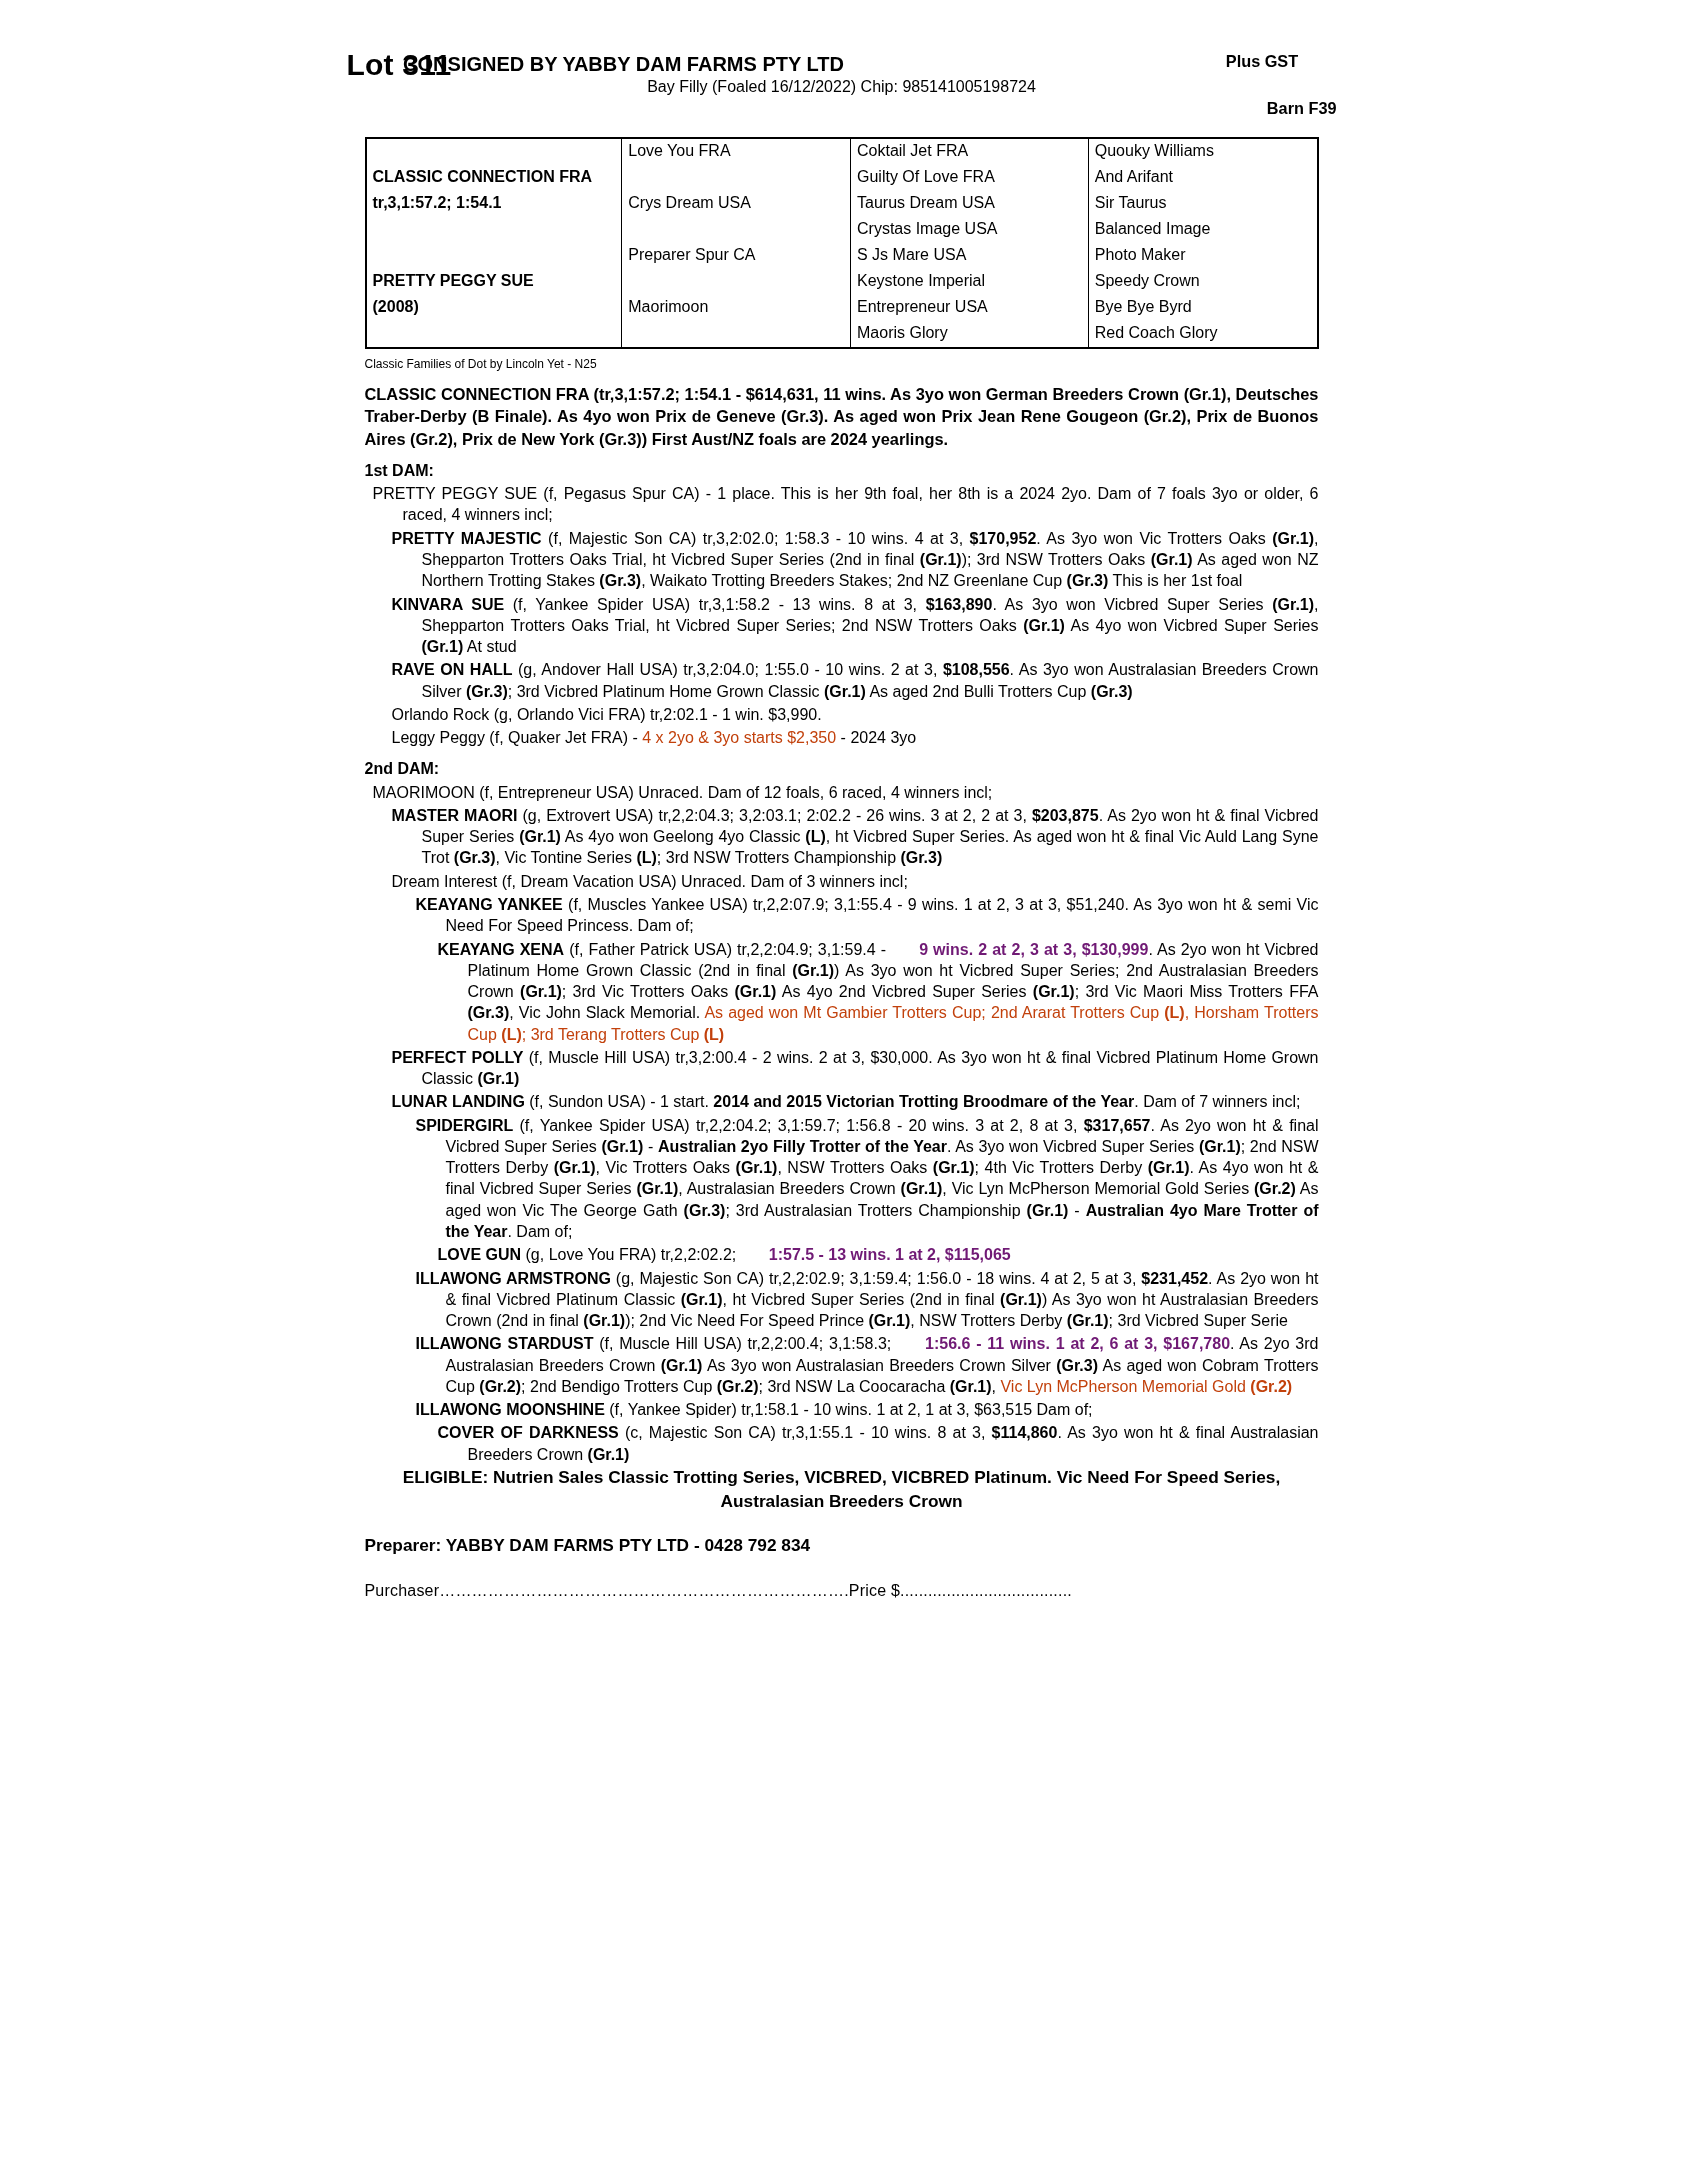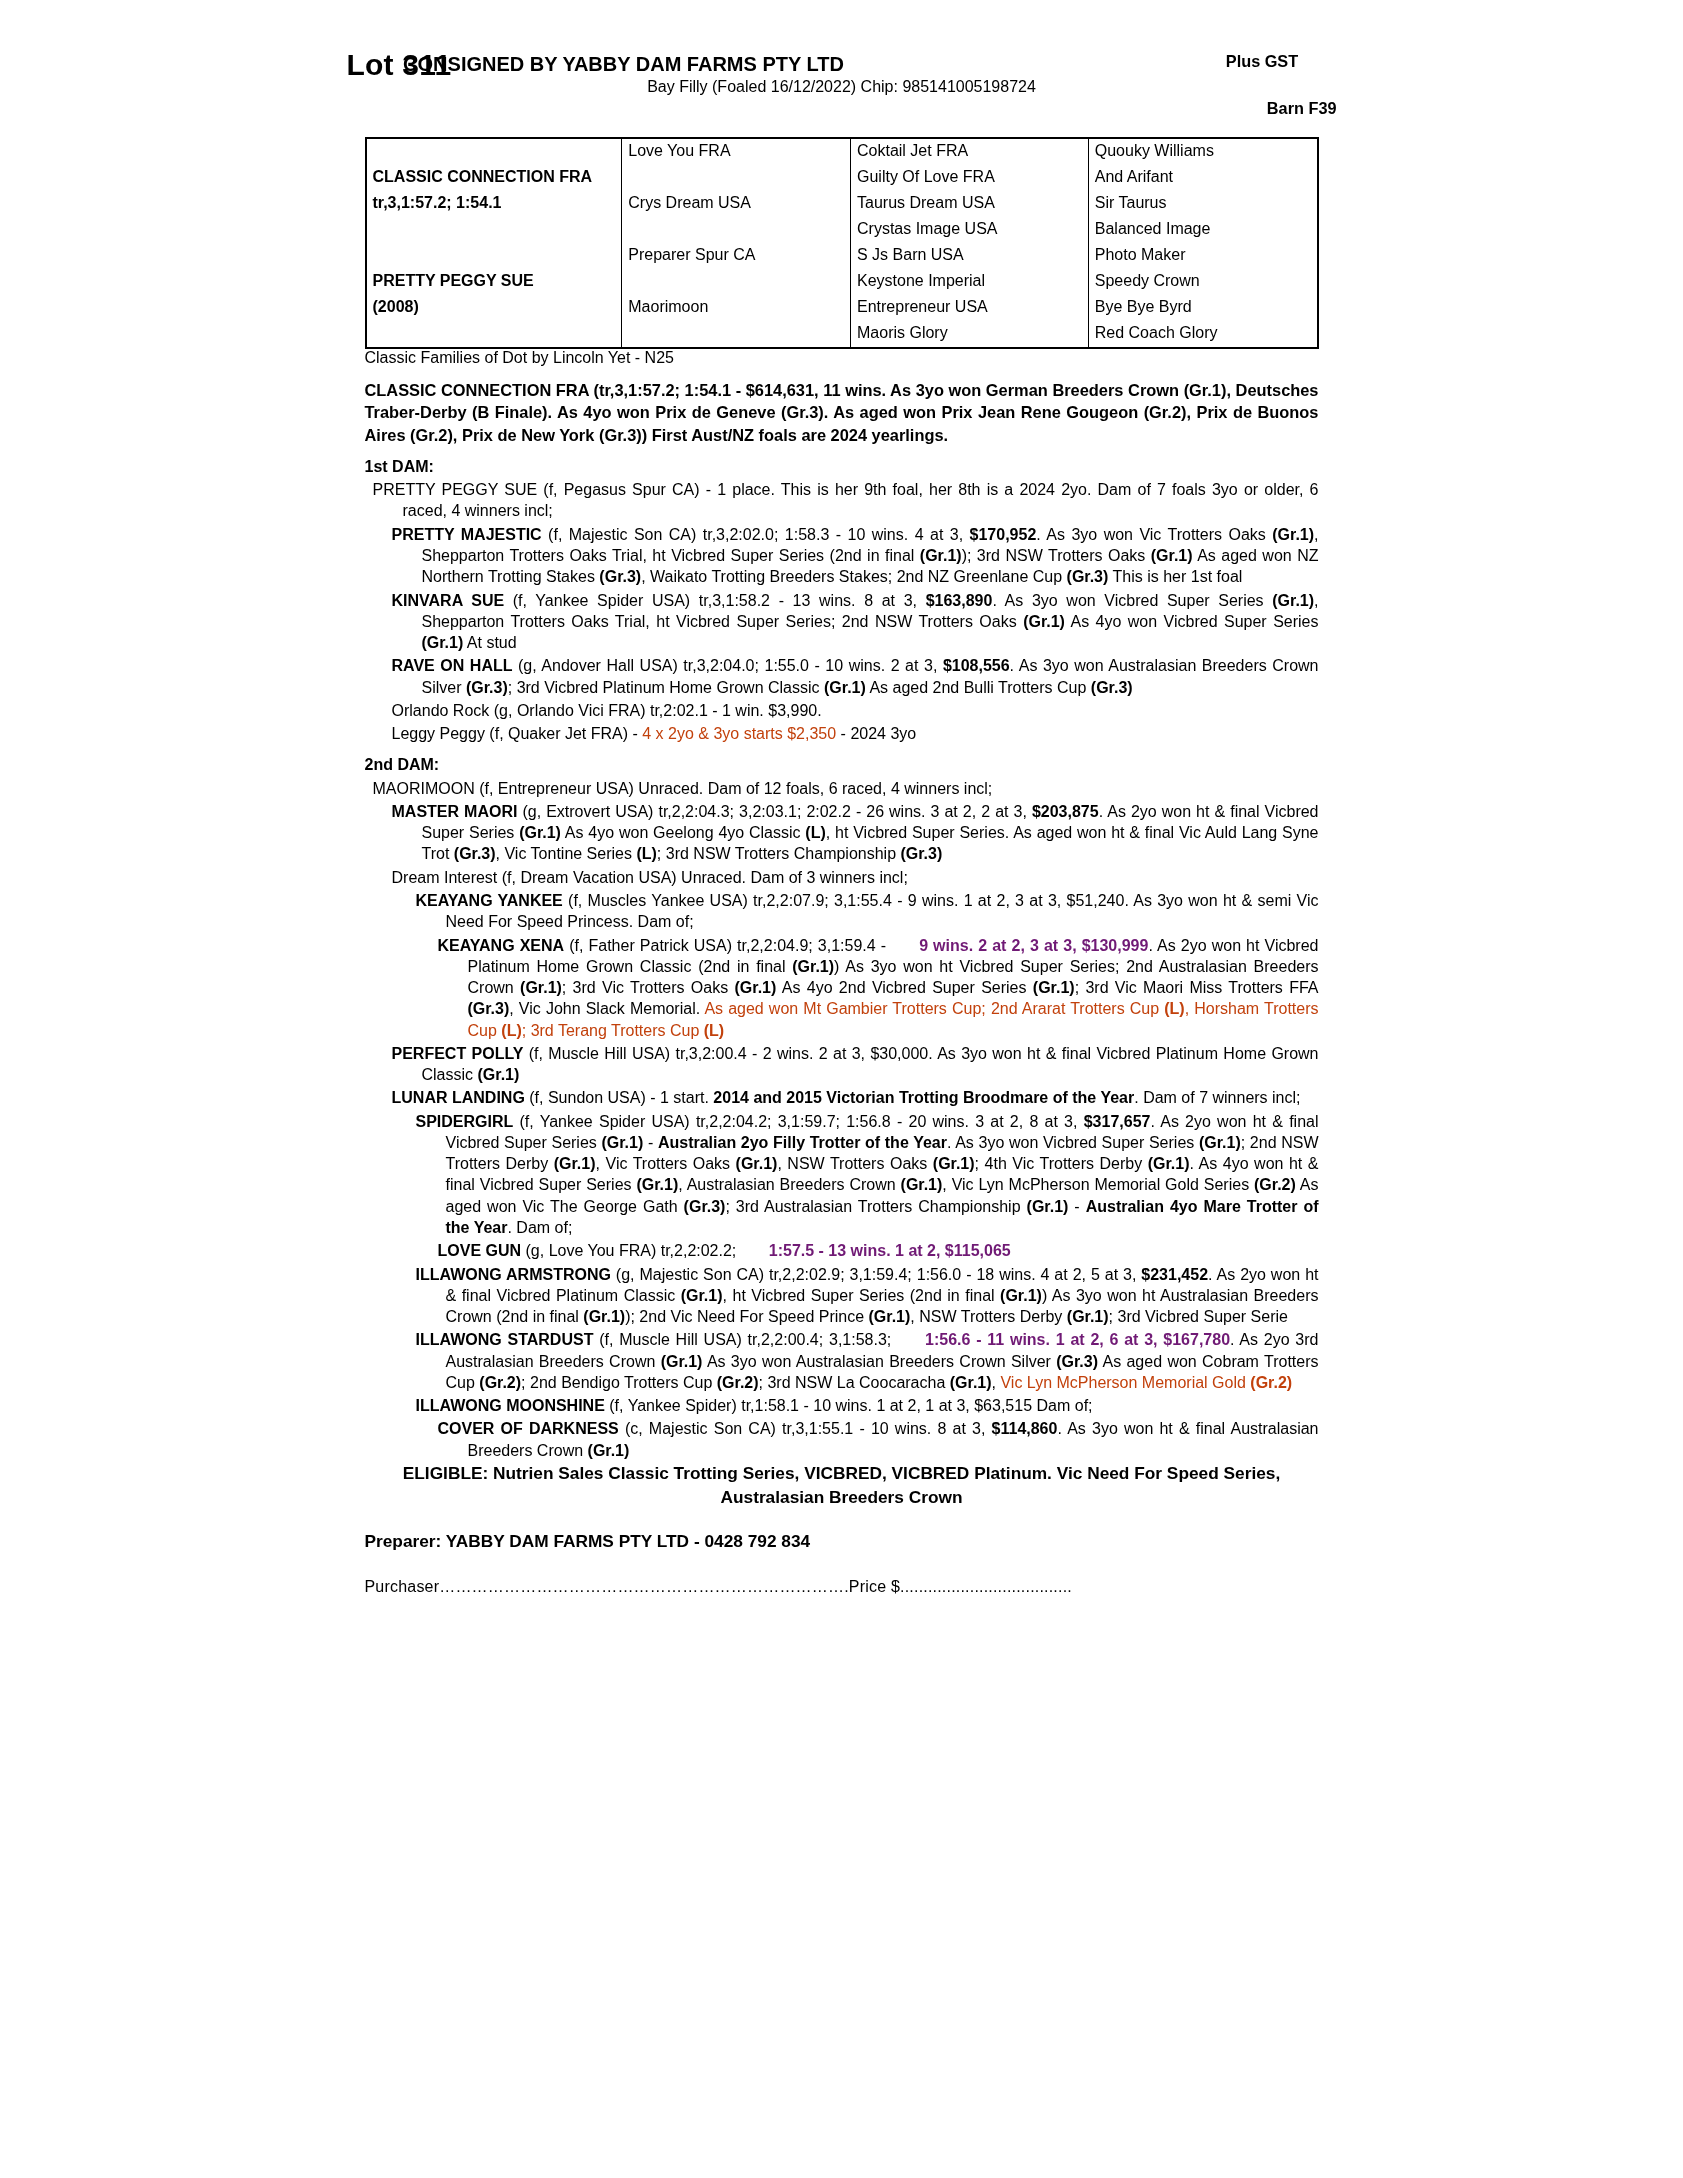--- a/index.html
+++ b/index.html
@@ -90,23 +90,23 @@
     line-height: 1.33;
     height: 24px;
   }
   td.c1 { width: 27%; }
   td.c2 { width: 24%; border-left: 1.5px solid #000; }
   td.c3 { width: 25%; border-left: 1.5px solid #000; }
   td.c4 { width: 24%; border-left: 1.5px solid #000; }
   td.bold { font-weight: bold; }
   
   .families {
-    margin-top: 0;
-    padding: 0 18px;
-    font-size: 16px;
+    margin-top: 8px;
+    padding: 0 18px;
+    font-size: 12px;
   }
   .block {
     padding: 0 18px;
     font-size: 16px;
     line-height: 1.33;
     text-align: justify;
   }
   .b { font-weight: bold; }
   .red { color: #c2410c; }
   .redb { color: #701a75; font-weight: bold; padding-left: 28px; }
@@ -187,21 +187,21 @@
         </tr>
         <tr>
           <td class="c1"></td>
           <td class="c2"></td>
           <td class="c3">Crystas Image USA</td>
           <td class="c4">Balanced Image</td>
         </tr>
         <tr>
           <td class="c1"></td>
           <td class="c2">Preparer Spur CA</td>
-          <td class="c3">S Js Barn USA</td>
+          <td class="c3">S Js Mare USA</td>
           <td class="c4">Photo Maker</td>
         </tr>
         <tr>
           <td class="c1 bold">PRETTY PEGGY SUE</td>
           <td class="c2"></td>
           <td class="c3">Keystone Imperial</td>
           <td class="c4">Speedy Crown</td>
         </tr>
         <tr>
           <td class="c1 bold">(2008)</td>

